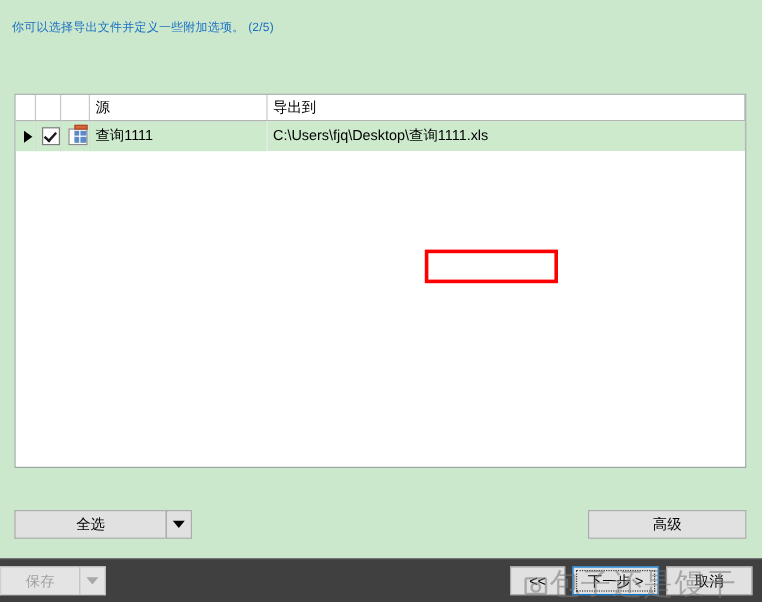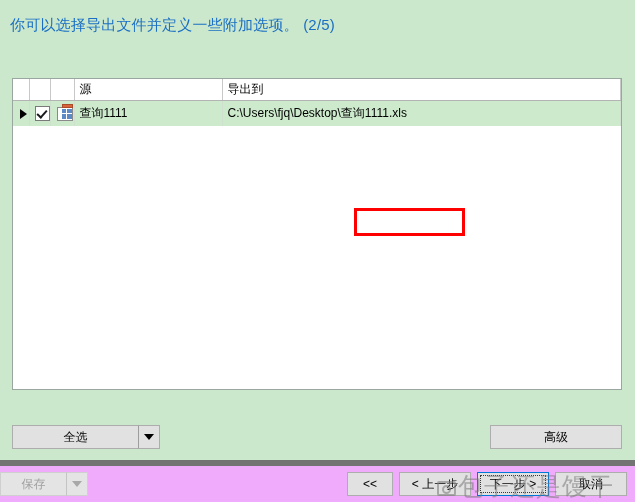--- a/index.html
+++ b/index.html
@@ -107,21 +107,21 @@
   
   .body-area {
     flex: 1 1 auto;
     background: #cce8cc;
     position: relative;
   }
   .headline {
     position: absolute;
     left: 10px;
     top: 16px;
-    font-size: 15px;
+    font-size: 10px;
     color: #1a6fc4;
     letter-spacing: 0.2px;
     white-space: nowrap;
   }
 
   
   .grid-panel {
     position: absolute;
     left: 12px;
     top: 78px;
@@ -292,22 +292,22 @@
     left: 490px;
     top: 425px;
     width: 132px;
     height: 24px;
   }
 
   
   .footer {
     flex: 0 0 auto;
     height: 36px;
-    background: #f0abfc;
-    border-top: 6px solid #737373;
+    background: #404040;
+    border-top: 1px solid #737373;
     position: relative;
   }
   .split-save {
     position: absolute;
     left: 0px;
     top: 6px;
     width: 88px;
     height: 24px;
     display: flex;
   }
@@ -449,21 +449,20 @@
   <div class="footer">
     <div class="split-save">
       <div class="main">保存</div>
       <div class="drop">
           <span class="caret-dis"></span>
         </div>
     </div>
 
     <div class="nav-btns">
       <div class="btn b-first">&lt;&lt;</div>
-      <div class="btn b-prev">&lt; 上一步</div>
       <div class="btn b-next focused">下一步 &gt;</div>
       <div class="btn b-cancel">取消</div>
     </div>
   </div>
 </div>
 
 <div class="watermark">
   <span class="cam"></span><span>包子还是馒干</span>
 </div>
 

